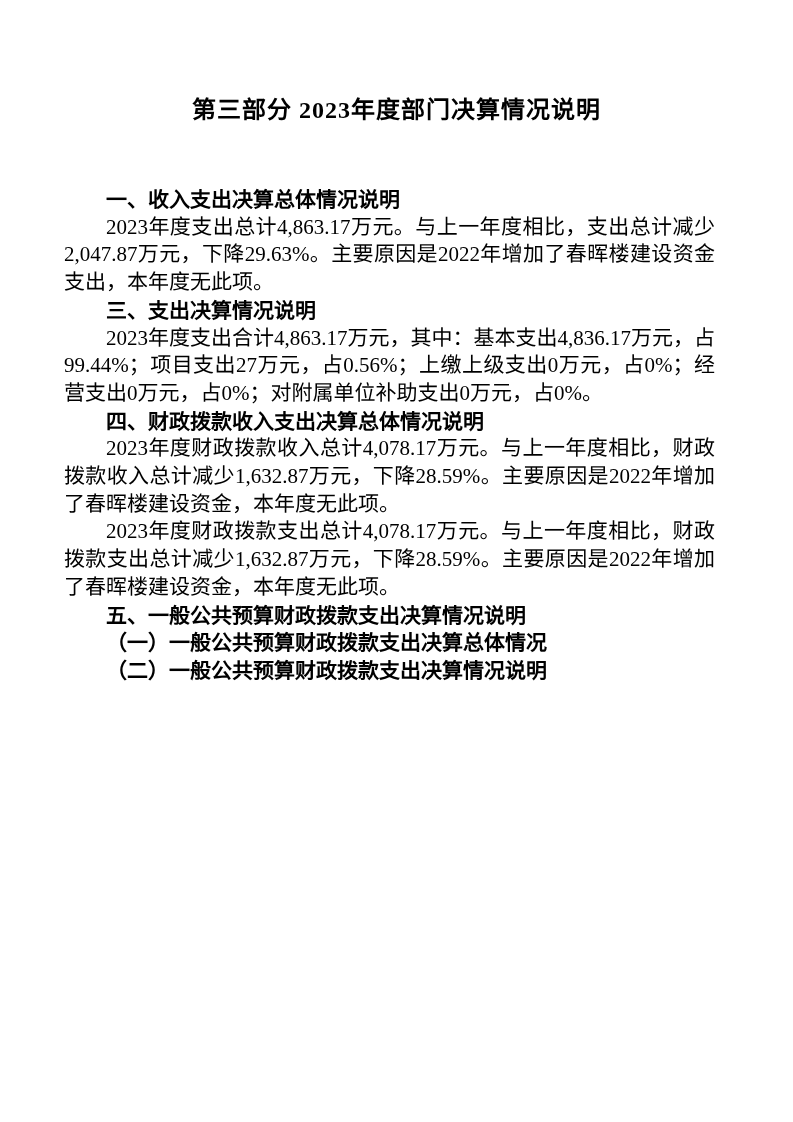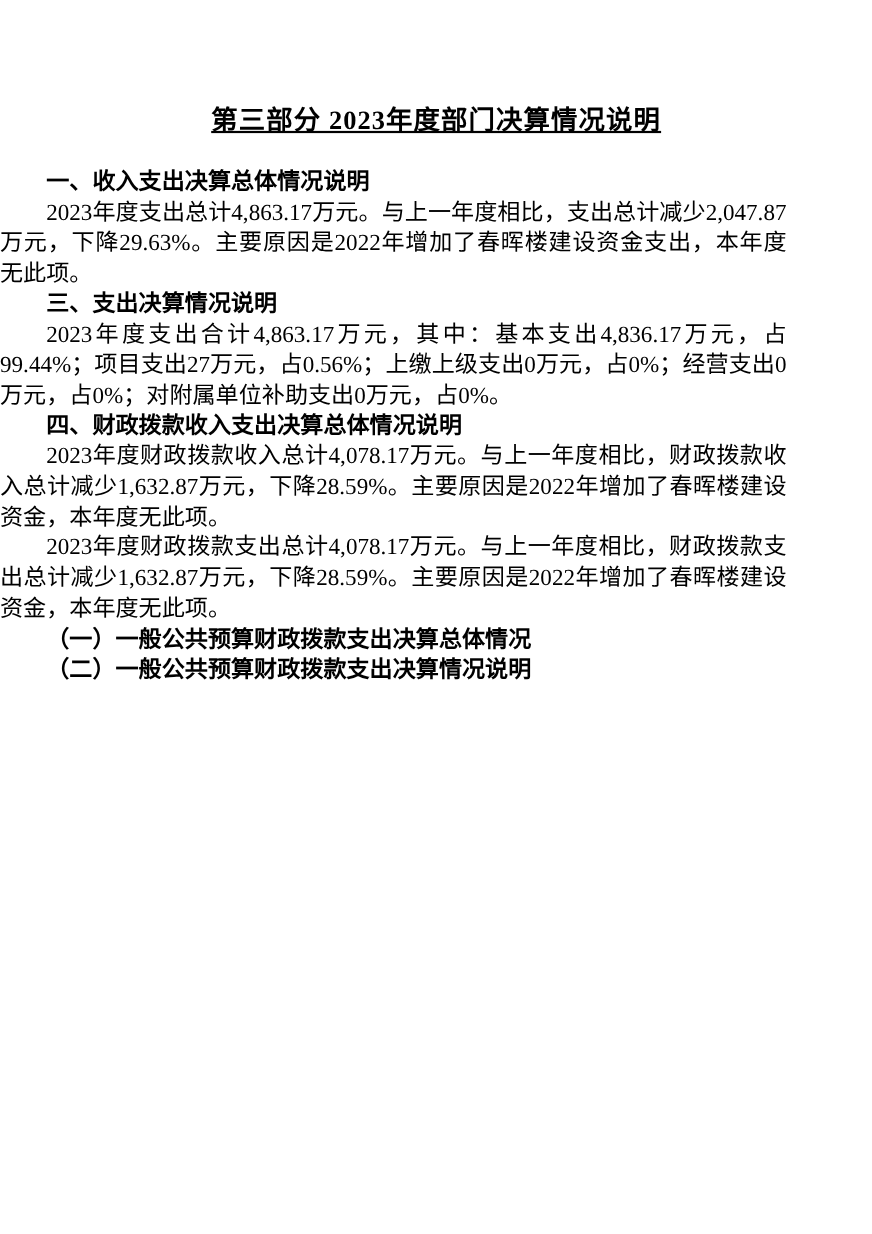--- a/index.html
+++ b/index.html
@@ -19,24 +19,24 @@
   }
   .doc-title {
     margin: 0;
     padding-top: 95px;
     font-size: 24px;
     line-height: 30px;
     font-weight: bold;
     text-align: center;
     letter-spacing: 1px;
     font-family: "Liberation Serif", "DejaVu Serif", serif;
-    text-decoration: underline;
   }
   .content {
-    margin-top: 27px;
+    margin-top: 61px;
+    padding-left: 64px;
     padding-right: 78px;
     font-size: 21px;
     line-height: 27.7px;
     text-align: justify;
     line-break: loose;
   }
   .sec-heading {
     margin: 0;
     font-size: 21px;
     line-height: 27.7px;
@@ -72,20 +72,21 @@
     <h2 class="sec-heading">三、支出决算情况说明</h2>
 
     <p class="para">2023年度支出合计4,863.17万元，其中：基本支出4,836.17万元，占99.44%；项目支出27万元，占0.56%；上缴上级支出0万元，占0%；经营支出0万元，占0%；对附属单位补助支出0万元，占0%。</p>
 
     <h2 class="sec-heading">四、财政拨款收入支出决算总体情况说明</h2>
 
     <p class="para">2023年度财政拨款收入总计4,078.17万元。与上一年度相比，财政拨款收入总计减少1,632.87万元，下降28.59%。主要原因是2022年增加了春晖楼建设资金，本年度无此项。</p>
 
     <p class="para">2023年度财政拨款支出总计4,078.17万元。与上一年度相比，财政拨款支出总计减少1,632.87万元，下降28.59%。主要原因是2022年增加了春晖楼建设资金，本年度无此项。</p>
 
+    <h2 class="sec-heading">五、一般公共预算财政拨款支出决算情况说明</h2>
 
     <h3 class="sec-heading">（一）一般公共预算财政拨款支出决算总体情况</h3>
 
 
     <h3 class="sec-heading">（二）一般公共预算财政拨款支出决算情况说明</h3>
 
   </div>
 </div>
 
 </body></html>

